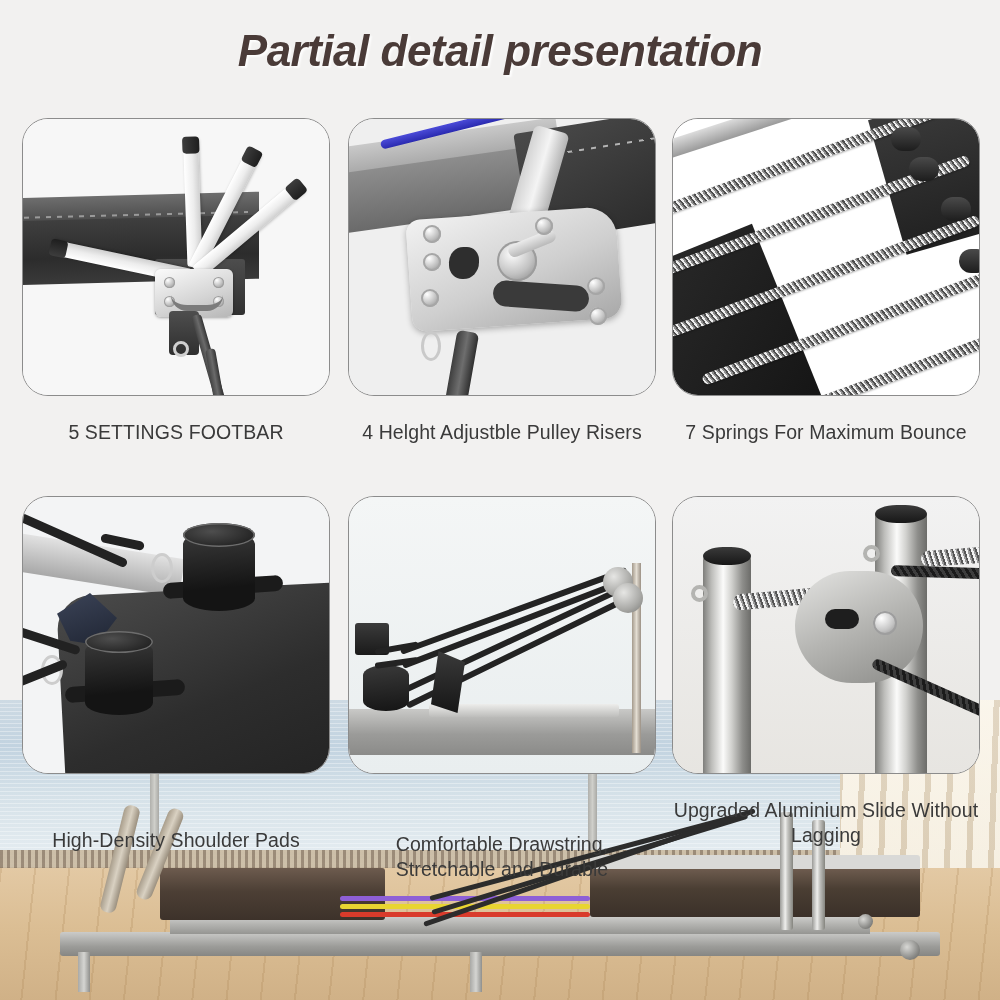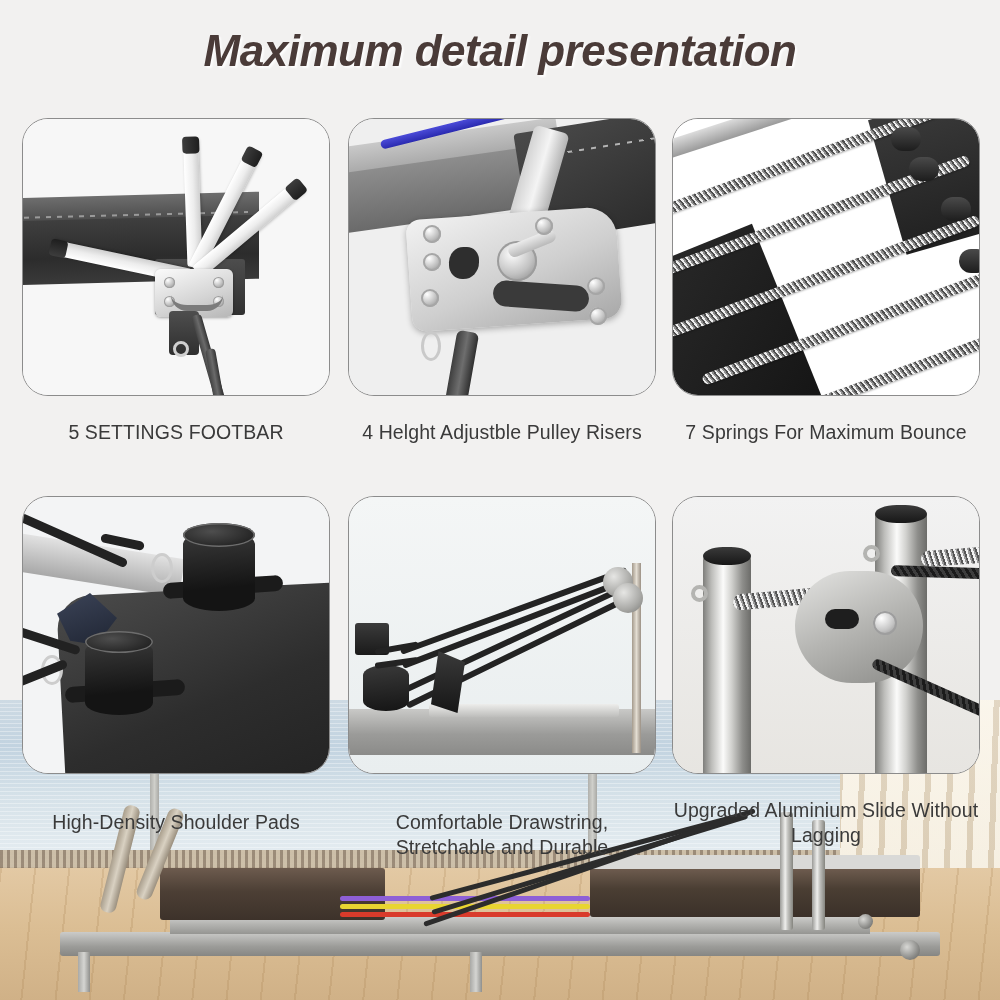--- a/index.html
+++ b/index.html
@@ -470,21 +470,21 @@
     <div class="rf-rope" style="left:430px; top:196px; width:330px; transform:rotate(-15deg);"></div>
     <div class="rf-rope" style="left:432px; top:210px; width:330px; transform:rotate(-17deg);"></div>
     <div class="rf-rope" style="left:424px; top:222px; width:350px; transform:rotate(-19deg);"></div>
 
     <div class="rf-foot" style="left:78px; top:252px;"></div>
     <div class="rf-foot" style="left:470px; top:252px;"></div>
     <div class="rf-wheel" style="left:900px; top:240px;"></div>
     <div class="rf-wheel" style="left:858px; top:214px; width:15px; height:15px;"></div>
   </div>
 
-  <div id="title">Maximum detail presentation</div>
+  <div id="title">Partial detail presentation</div>
 
   <div class="panel" style="left:22px; top:118px; width:308px; height:278px;">
     <div class="art">
       <div class="p1-bg"></div>
       <div class="p1-railtop"></div>
       <div class="p1-railface"></div>
       <div class="p1-stitch"></div>
       <div class="p1-block"></div>
 
       <div class="p1-bar" style="left:172px; top:140px; width:128px; transform:rotate(-92deg);"></div>
@@ -570,21 +570,21 @@
       <div class="p4-padtop" style="left:62px; top:134px; width:68px; height:22px;"></div>
 
       <div class="p4-cable" style="left:-6px; top:14px; width:120px; transform:rotate(24deg);"></div>
       <div class="p4-cable" style="left:78px; top:36px; width:44px; transform:rotate(12deg);"></div>
       <div class="p4-clip" style="left:128px; top:56px;"></div>
       <div class="p4-cable" style="left:-10px; top:128px; width:70px; transform:rotate(18deg);"></div>
       <div class="p4-clip" style="left:18px; top:158px;"></div>
       <div class="p4-cable" style="left:-12px; top:184px; width:60px; transform:rotate(-22deg);"></div>
     </div>
   </div>
-  <div class="caption" style="left:22px; top:810px; width:308px;">High-Density Shoulder Pads</div>
+  <div class="caption" style="left:22px; top:828px; width:308px;">High-Density Shoulder Pads</div>
 
   <div class="panel" style="left:348px; top:496px; width:308px; height:278px;">
     <div class="art">
       <div class="p5-bg"></div>
       <div class="p5-base"></div>
       <div class="p5-track"></div>
       <div class="p5-pole"></div>
 
       <div class="p5-rope" style="left:52px; top:152px; width:240px; transform:rotate(-20deg);"></div>
       <div class="p5-rope" style="left:54px; top:166px; width:242px; transform:rotate(-21deg);"></div>
@@ -594,21 +594,21 @@
       <div class="p5-pulley" style="left:254px; top:70px;"></div>
       <div class="p5-pulley" style="left:264px; top:86px;"></div>
 
       <div class="p5-bracket"></div>
       <div class="p5-pad"></div>
       <div class="p5-blk"></div>
       <div class="p5-rope" style="left:26px; top:152px; width:44px; transform:rotate(-10deg);"></div>
       <div class="p5-rope" style="left:26px; top:166px; width:44px; transform:rotate(-8deg);"></div>
     </div>
   </div>
-  <div class="caption" style="left:348px; top:810px; width:308px;">Comfortable Drawstring, Stretchable and Durable</div>
+  <div class="caption" style="left:348px; top:832px; width:308px;">Comfortable Drawstring, Stretchable and Durable</div>
 
   <div class="panel" style="left:672px; top:496px; width:308px; height:278px;">
     <div class="art">
       <div class="p6-bg"></div>
 
       <div class="p6-pole" style="left:30px; top:58px; width:48px; height:230px;"></div>
       <div class="p6-cap" style="left:30px; top:50px; width:48px; height:18px;"></div>
       <div class="p6-eye" style="left:18px; top:88px;"></div>
 
       <div class="p6-pole" style="left:202px; top:14px; width:52px; height:270px;"></div>

